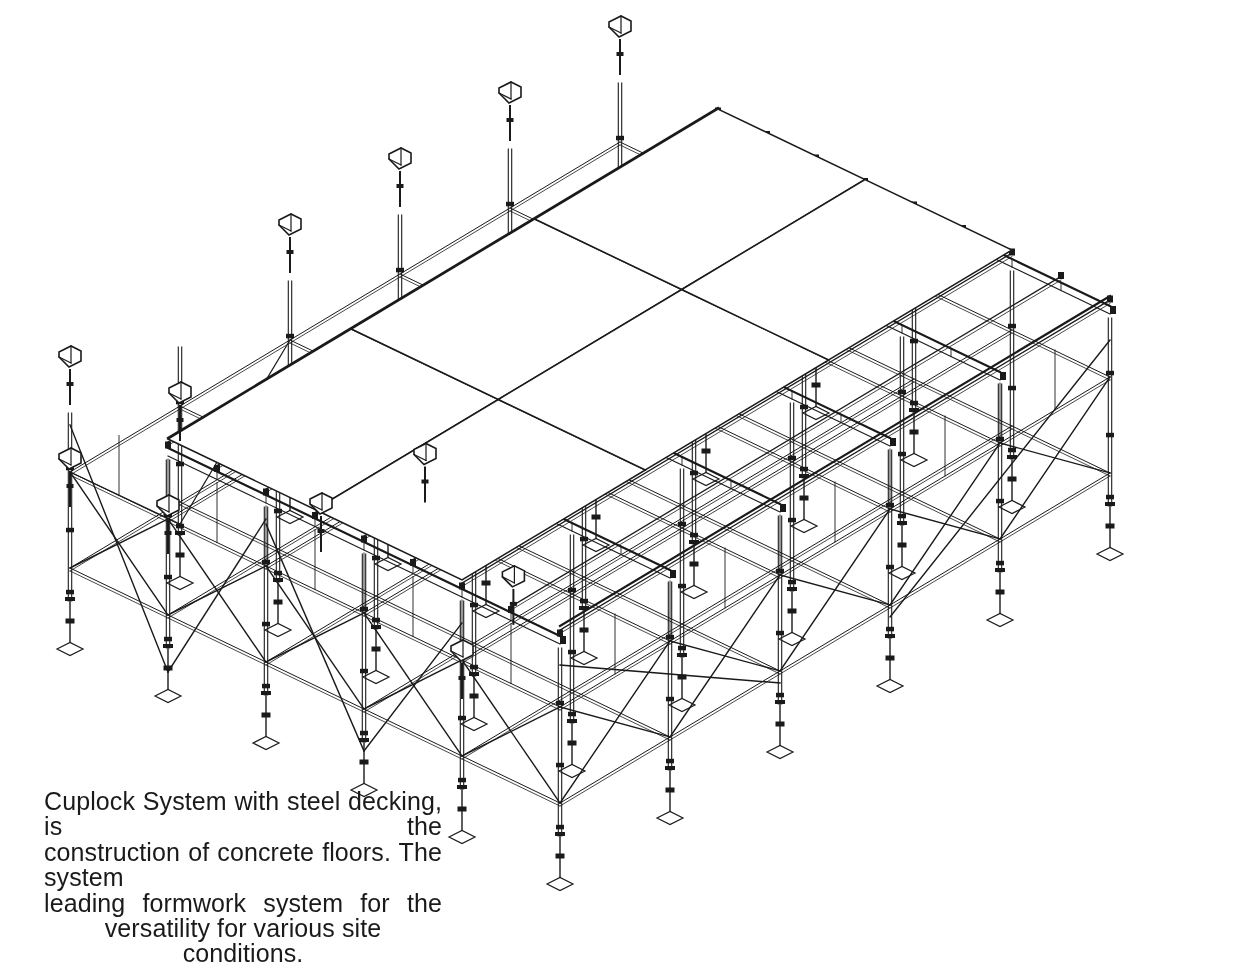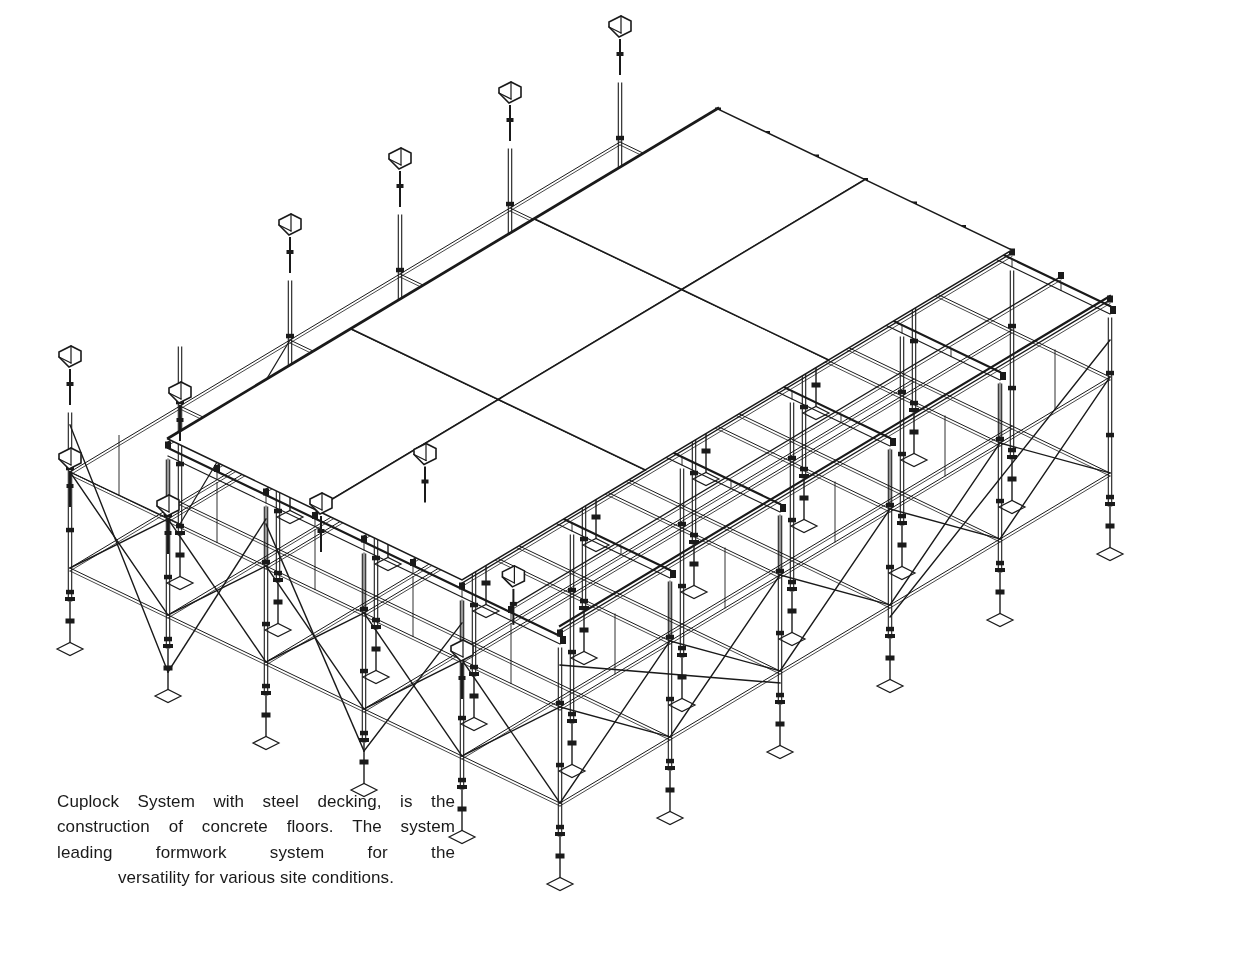--- a/index.html
+++ b/index.html
@@ -3,22 +3,22 @@
 <meta charset="utf-8">
 <style>
   html,body{margin:0;padding:0}
   body{
     width:1237px;height:973px;background:#ffffff;position:relative;
     font-family:"Liberation Sans", sans-serif;overflow:hidden;
   }
   .stage{position:absolute;left:0;top:0;width:1237px;height:973px}
   svg{position:absolute;left:0;top:0}
   .caption{
-    position:absolute;left:57px;top:789px;width:398px;
-    font-size:17px;line-height:25.4px;letter-spacing:.1px;
+    position:absolute;left:44px;top:789px;width:398px;
+    font-size:25px;line-height:25.4px;letter-spacing:.1px;
     color:#1a1a1a;
   }
   .caption .jl{text-align:justify;text-align-last:justify;word-spacing:.5px}
   .caption .ll{text-align:center}
 </style>
 </head>
 <body>
 
 <div class="stage">
 

